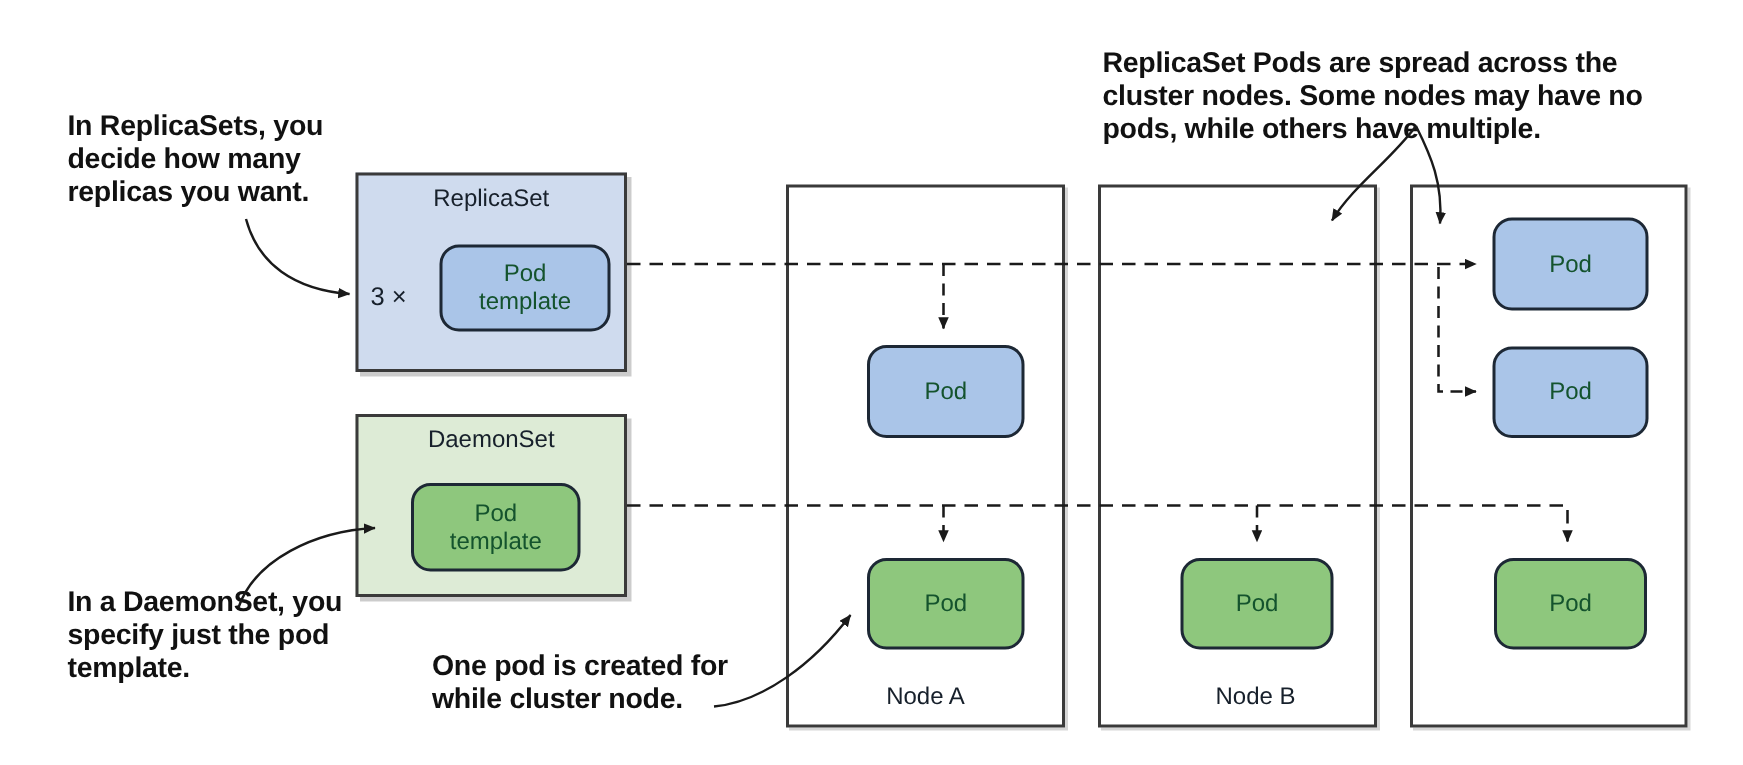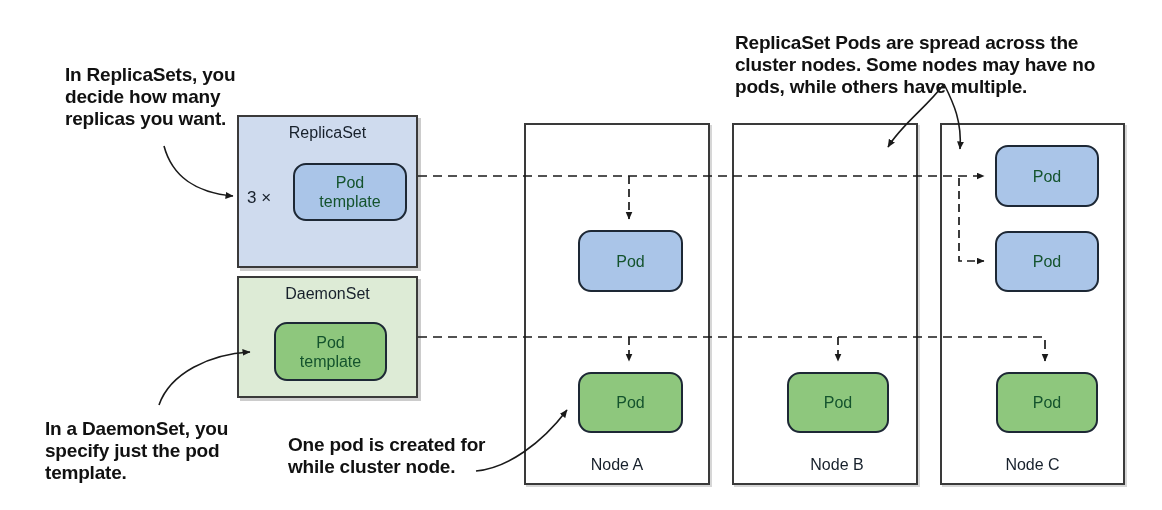--- a/index.html
+++ b/index.html
@@ -67,36 +67,36 @@
   svg.overlay{
     position:absolute;left:0;top:0;width:1162px;height:510px;
     pointer-events:none;
   }
 </style>
 </head>
 <body>
 
 <div class="canvas">
 
-  <div class="ann abs" style="left:45px;top:64px;margin-left:20px;">In ReplicaSets, you
+  <div class="ann abs" style="left:45px;top:74px;">In ReplicaSets, you
 decide how many
 replicas you want.</div>
 
-  <div class="ann abs" style="left:45px;top:418px;">In a DaemonSet, you
+  <div class="ann abs" style="left:45px;top:391px;">In a DaemonSet, you
 specify just the pod
 template.</div>
 
   <div class="ann abs" style="left:288px;top:434px;">One pod is created for
 while cluster node.</div>
 
   <div class="ann abs" style="left:735px;top:4px;margin-top:28px;">ReplicaSet Pods are spread across the
 cluster nodes. Some nodes may have no
 pods, while others have multiple.</div>
 
-  <div class="ctrl-box blue abs" style="left:237px;top:115px;width:181px;height:153px;">
+  <div class="ctrl-box blue abs" style="left:237px;top:115px;width:181px;height:133px;">
     <div class="ctrl-title">ReplicaSet</div>
   </div>
   <div class="count-label abs" style="left:247px;top:188px;">3 ×</div>
   <div class="pod blue abs" style="left:293px;top:163px;width:114px;height:58px;">Pod
 template</div>
 
   <div class="ctrl-box green abs" style="left:237px;top:276px;width:181px;height:122px;">
     <div class="ctrl-title">DaemonSet</div>
   </div>
   <div class="pod green abs" style="left:274px;top:322px;width:113px;height:59px;">Pod
@@ -108,21 +108,20 @@
   <div class="node-label abs" style="left:524px;top:456px;width:186px;">Node A</div>
 
   <div class="node-box abs" style="left:732px;top:123px;width:186px;height:362px;"></div>
   <div class="pod green abs" style="left:787px;top:372px;width:102px;height:61px;">Pod</div>
   <div class="node-label abs" style="left:732px;top:456px;width:210px;">Node B</div>
 
   <div class="node-box abs" style="left:940px;top:123px;width:185px;height:362px;"></div>
   <div class="pod blue abs" style="left:995px;top:145px;width:104px;height:62px;">Pod</div>
   <div class="pod blue abs" style="left:995px;top:231px;width:104px;height:61px;">Pod</div>
   <div class="pod green abs" style="left:996px;top:372px;width:102px;height:61px;">Pod</div>
-  <div class="node-label abs" style="left:940px;top:456px;width:185px;">Node C</div>
 
   <svg class="overlay" viewBox="0 0 1162 510" xmlns="http://www.w3.org/2000/svg">
     <defs>
       <marker id="arrow" markerWidth="9" markerHeight="8" refX="7.5" refY="3.5" orient="auto" markerUnits="userSpaceOnUse">
         <path d="M0,0 L8,3.5 L0,7 Z" fill="#1a1a1a"></path>
       </marker>
     </defs>
 
     <path d="M418,176 H984" fill="none" stroke="#1a1a1a" stroke-width="1.7" stroke-dasharray="9 6" marker-end="url(#arrow)"></path>
     <path d="M629,176 V219" fill="none" stroke="#1a1a1a" stroke-width="1.7" stroke-dasharray="8 5" marker-end="url(#arrow)"></path>

